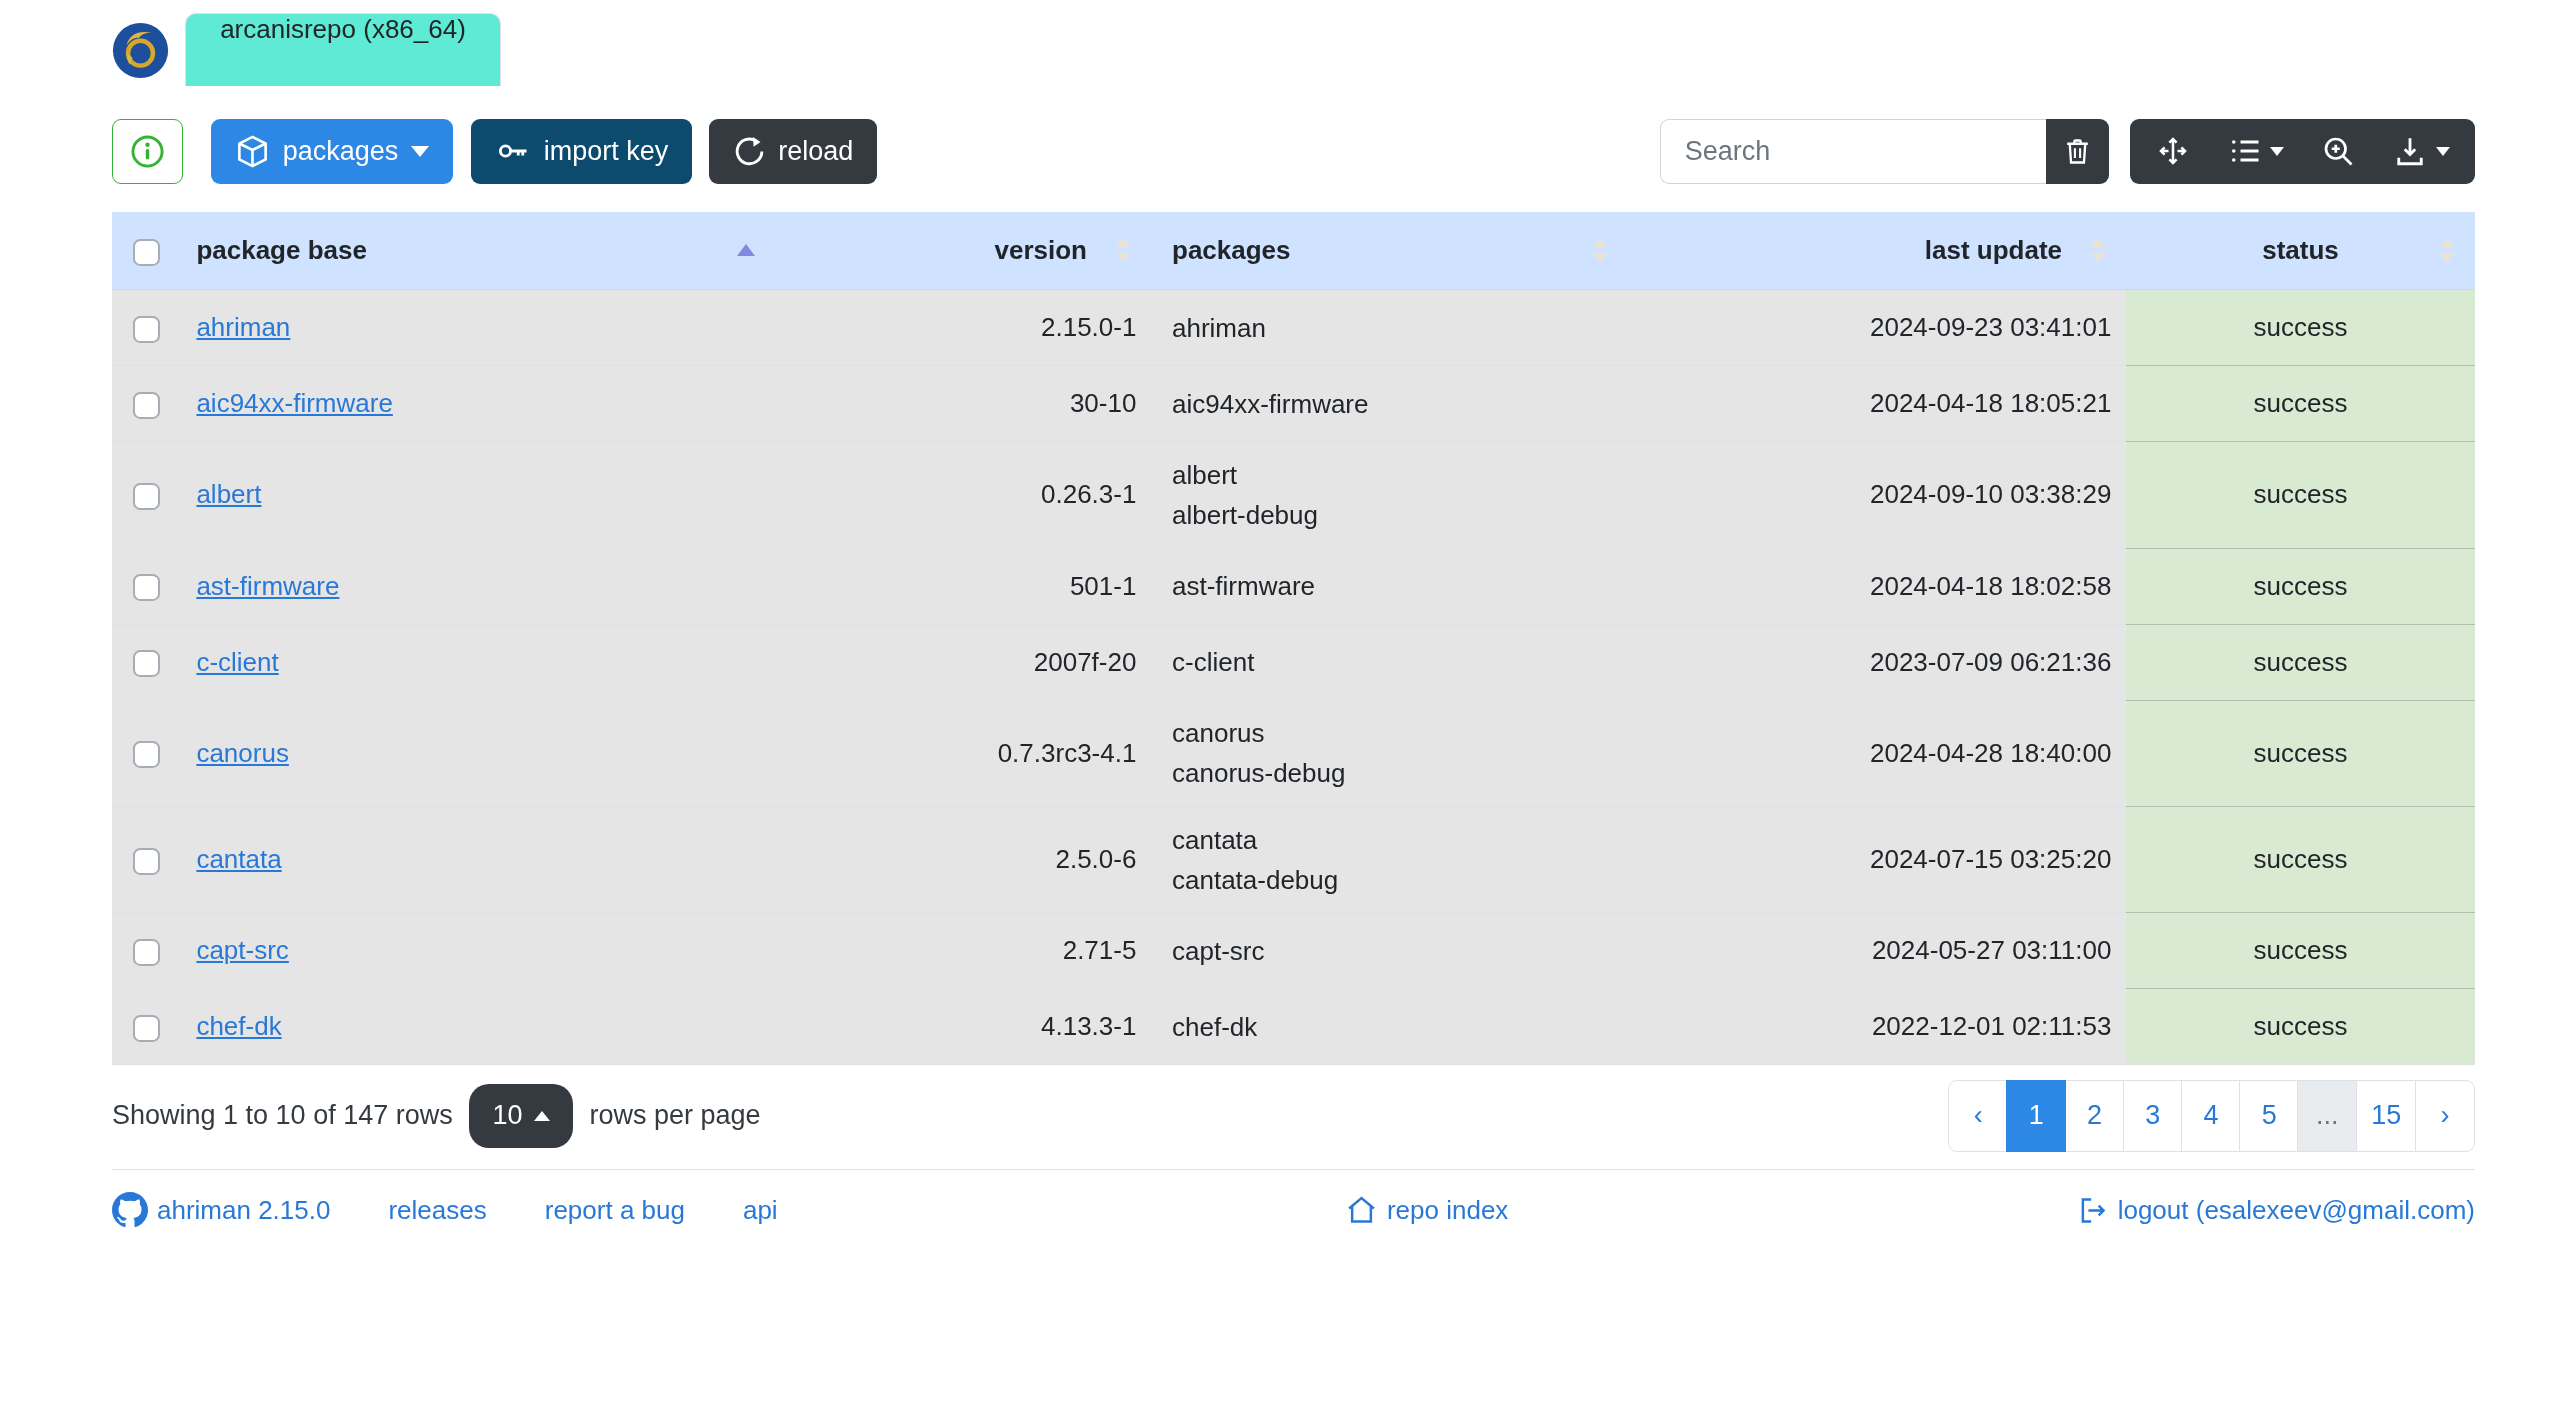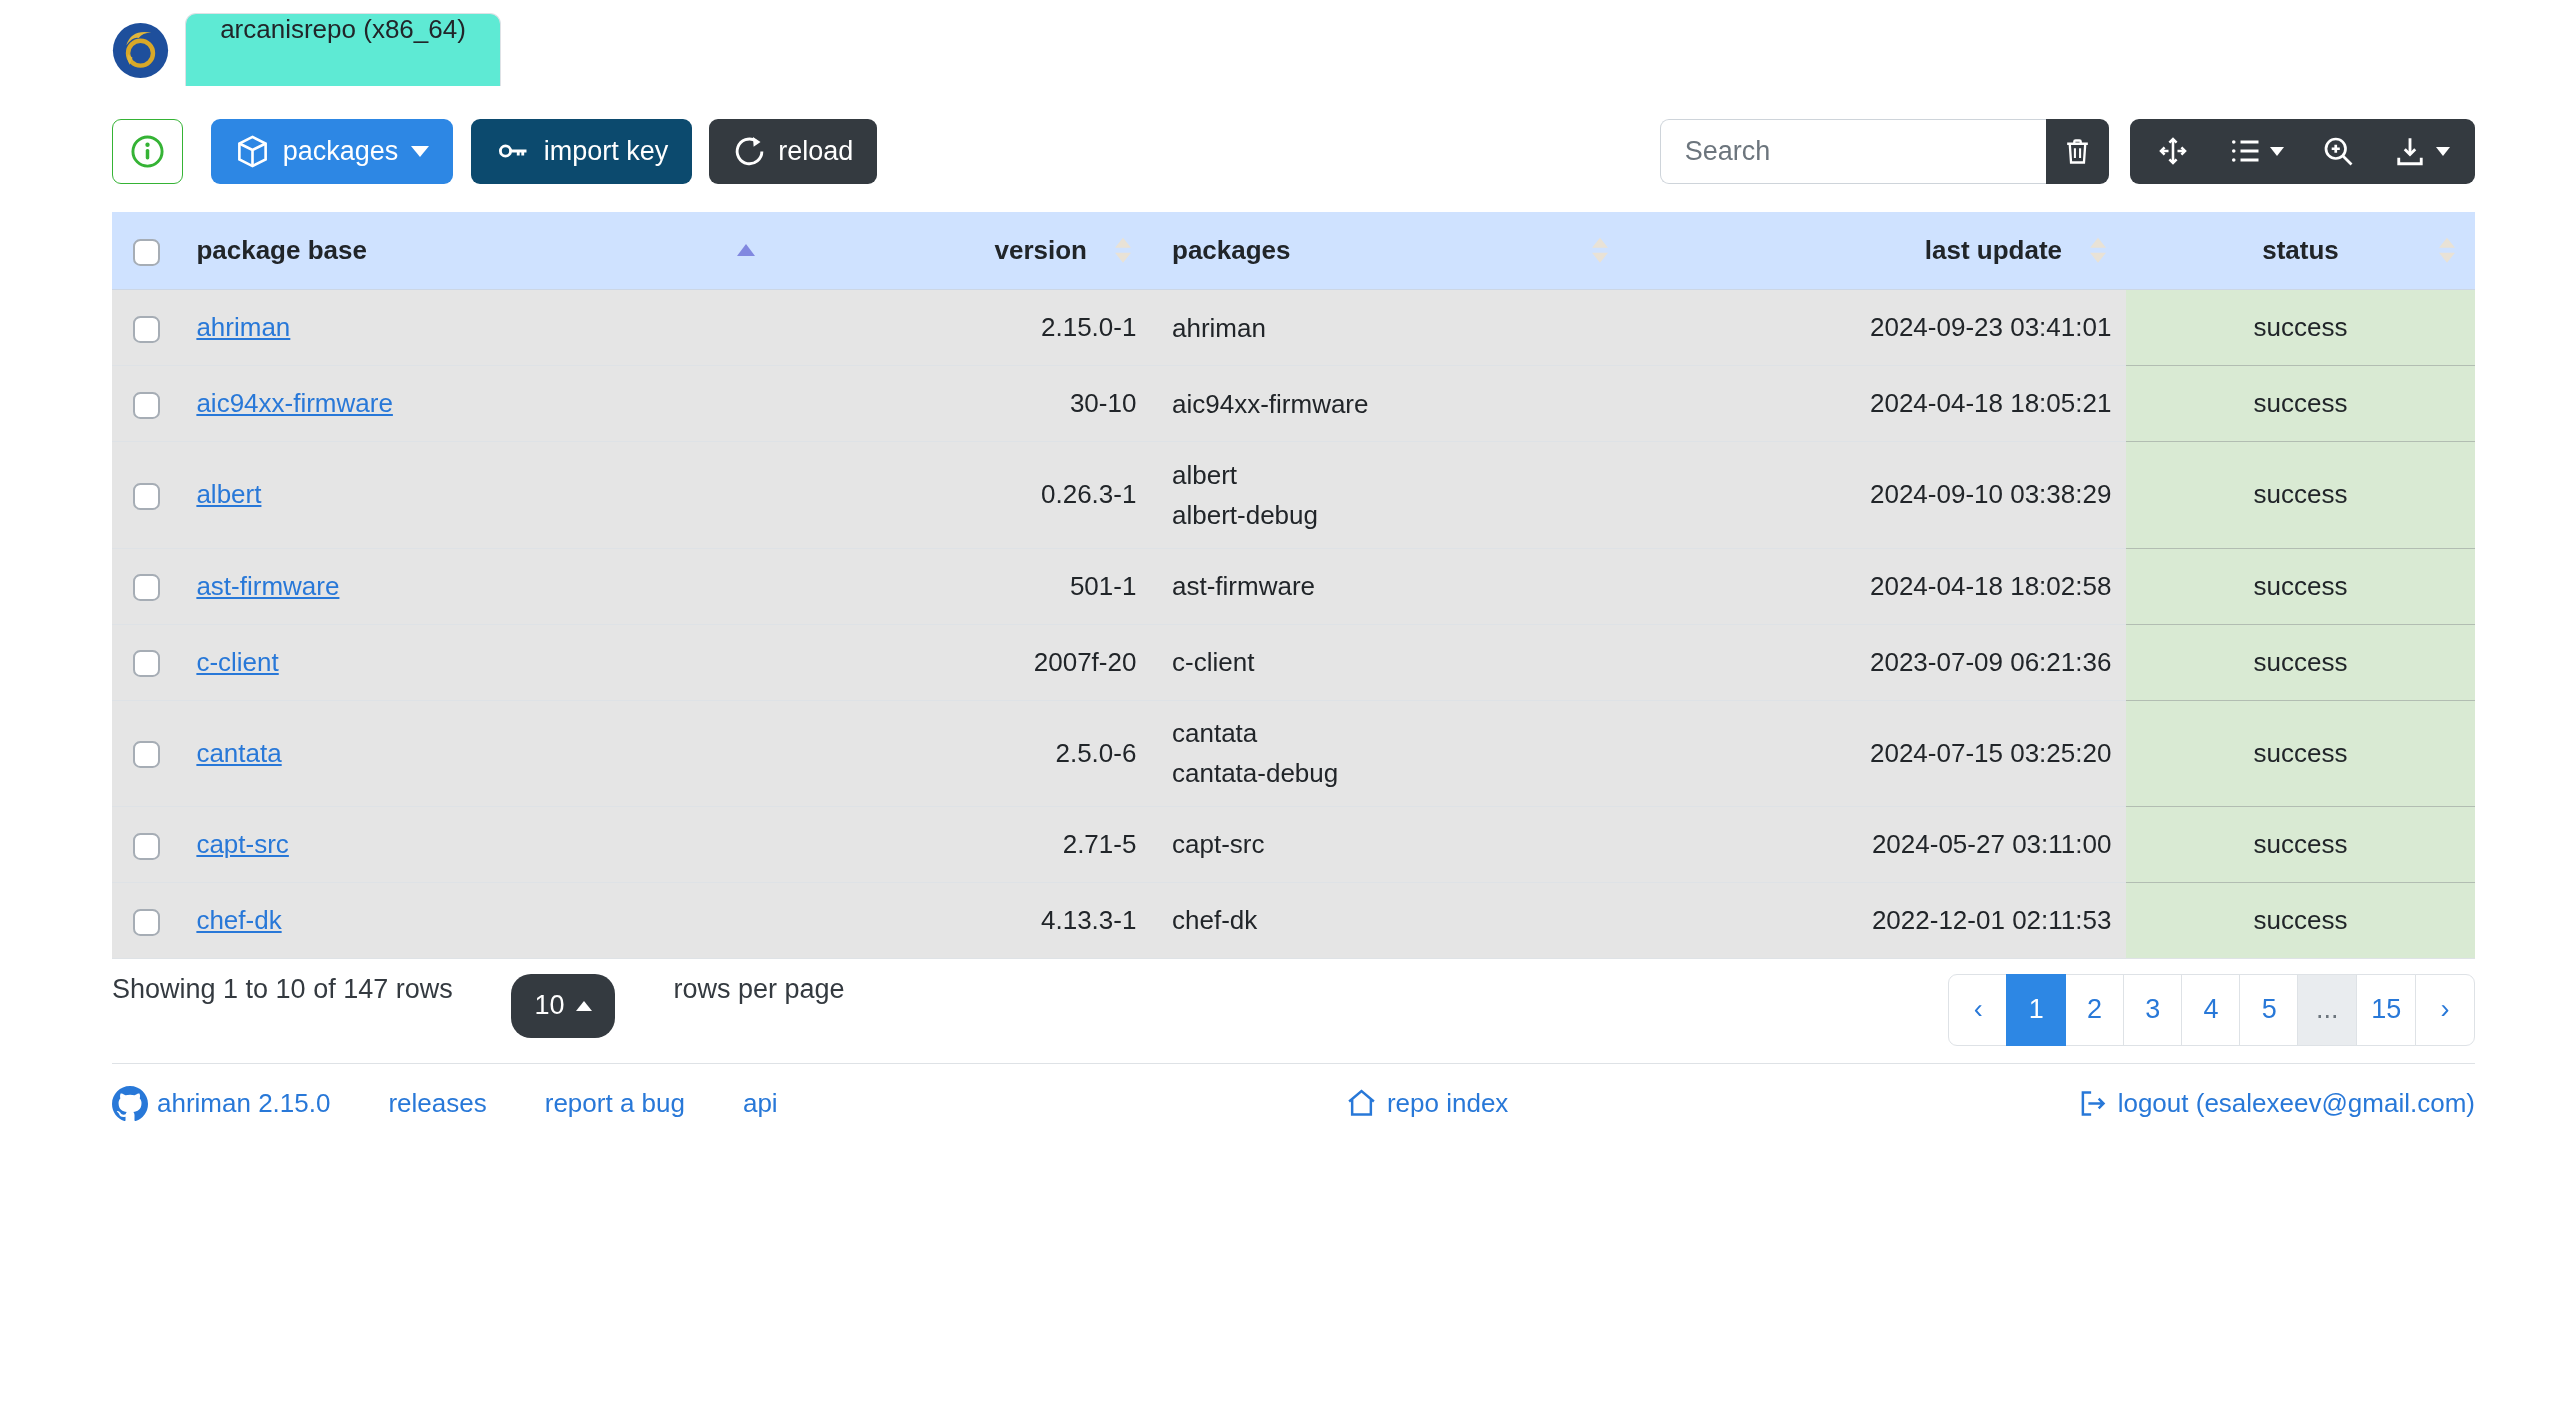--- a/index.html
+++ b/index.html
@@ -88,21 +88,21 @@
   tbody td.col-update { text-align:right; }
   tbody td.col-status { background:#d9ead3; text-align:center; border-top-color:#b2bdb2; }
   a.pkg-link { color:#2878d8; text-decoration:underline; }
 
   .cbx {
     appearance:none; -webkit-appearance:none; width:27px; height:27px; margin:0;
     border:2.7px solid #a6adb5; border-radius:7.3px; background:#fff; vertical-align:middle; cursor:pointer;
   }
 
   
-  .summary-row { margin-top:14.6px; display:flex; align-items:flex-start; font-size:27px; color:#343a40;gap:42px; }
+  .summary-row { margin-top:14.6px; display:flex; align-items:center; font-size:27px; color:#343a40; }
   .pg-size-btn {
     margin:0 16.4px; height:64px; min-width:104px; background:#343a40; color:#fff;
     border:none; border-radius:20px; font-size:27px; font-family:inherit;
     display:inline-flex; align-items:center; justify-content:center; gap:11px; cursor:pointer;
   }
   .pg-size-btn .caret-up { border-left-width:8.2px; border-right-width:8.2px; border-bottom-width:10px; }
   .pagination { margin-left:auto; display:flex; }
   .page-item {
     min-width:60px; height:72px; padding:0 14.6px; margin-left:-1.8px;
     border:1.8px solid #dee2e6; background:#fff; color:#2878d8;
@@ -305,20 +305,31 @@
           <td class="col-status">success</td>
         </tr>
         <tr>
           <td class="col-select"><input class="cbx" type="checkbox" style=""></td>
           <td class="col-base"><a class="pkg-link" href="#">c-client</a></td>
           <td class="col-version">2007f-20</td>
           <td class="col-packages">
             <div>c-client</div>
           </td>
           <td class="col-update">2023-07-09 06:21:36</td>
+          <td class="col-status">success</td>
+        </tr>
+        <tr>
+          <td class="col-select"><input class="cbx" type="checkbox" style=""></td>
+          <td class="col-base"><a class="pkg-link" href="#">canorus</a></td>
+          <td class="col-version">0.7.3rc3-4.1</td>
+          <td class="col-packages">
+            <div>canorus</div>
+            <div>canorus-debug</div>
+          </td>
+          <td class="col-update">2024-04-28 18:40:00</td>
           <td class="col-status">success</td>
         </tr>
         <tr>
           <td class="col-select"><input class="cbx" type="checkbox" style=""></td>
           <td class="col-base"><a class="pkg-link" href="#">cantata</a></td>
           <td class="col-version">2.5.0-6</td>
           <td class="col-packages">
             <div>cantata</div>
             <div>cantata-debug</div>
           </td>

